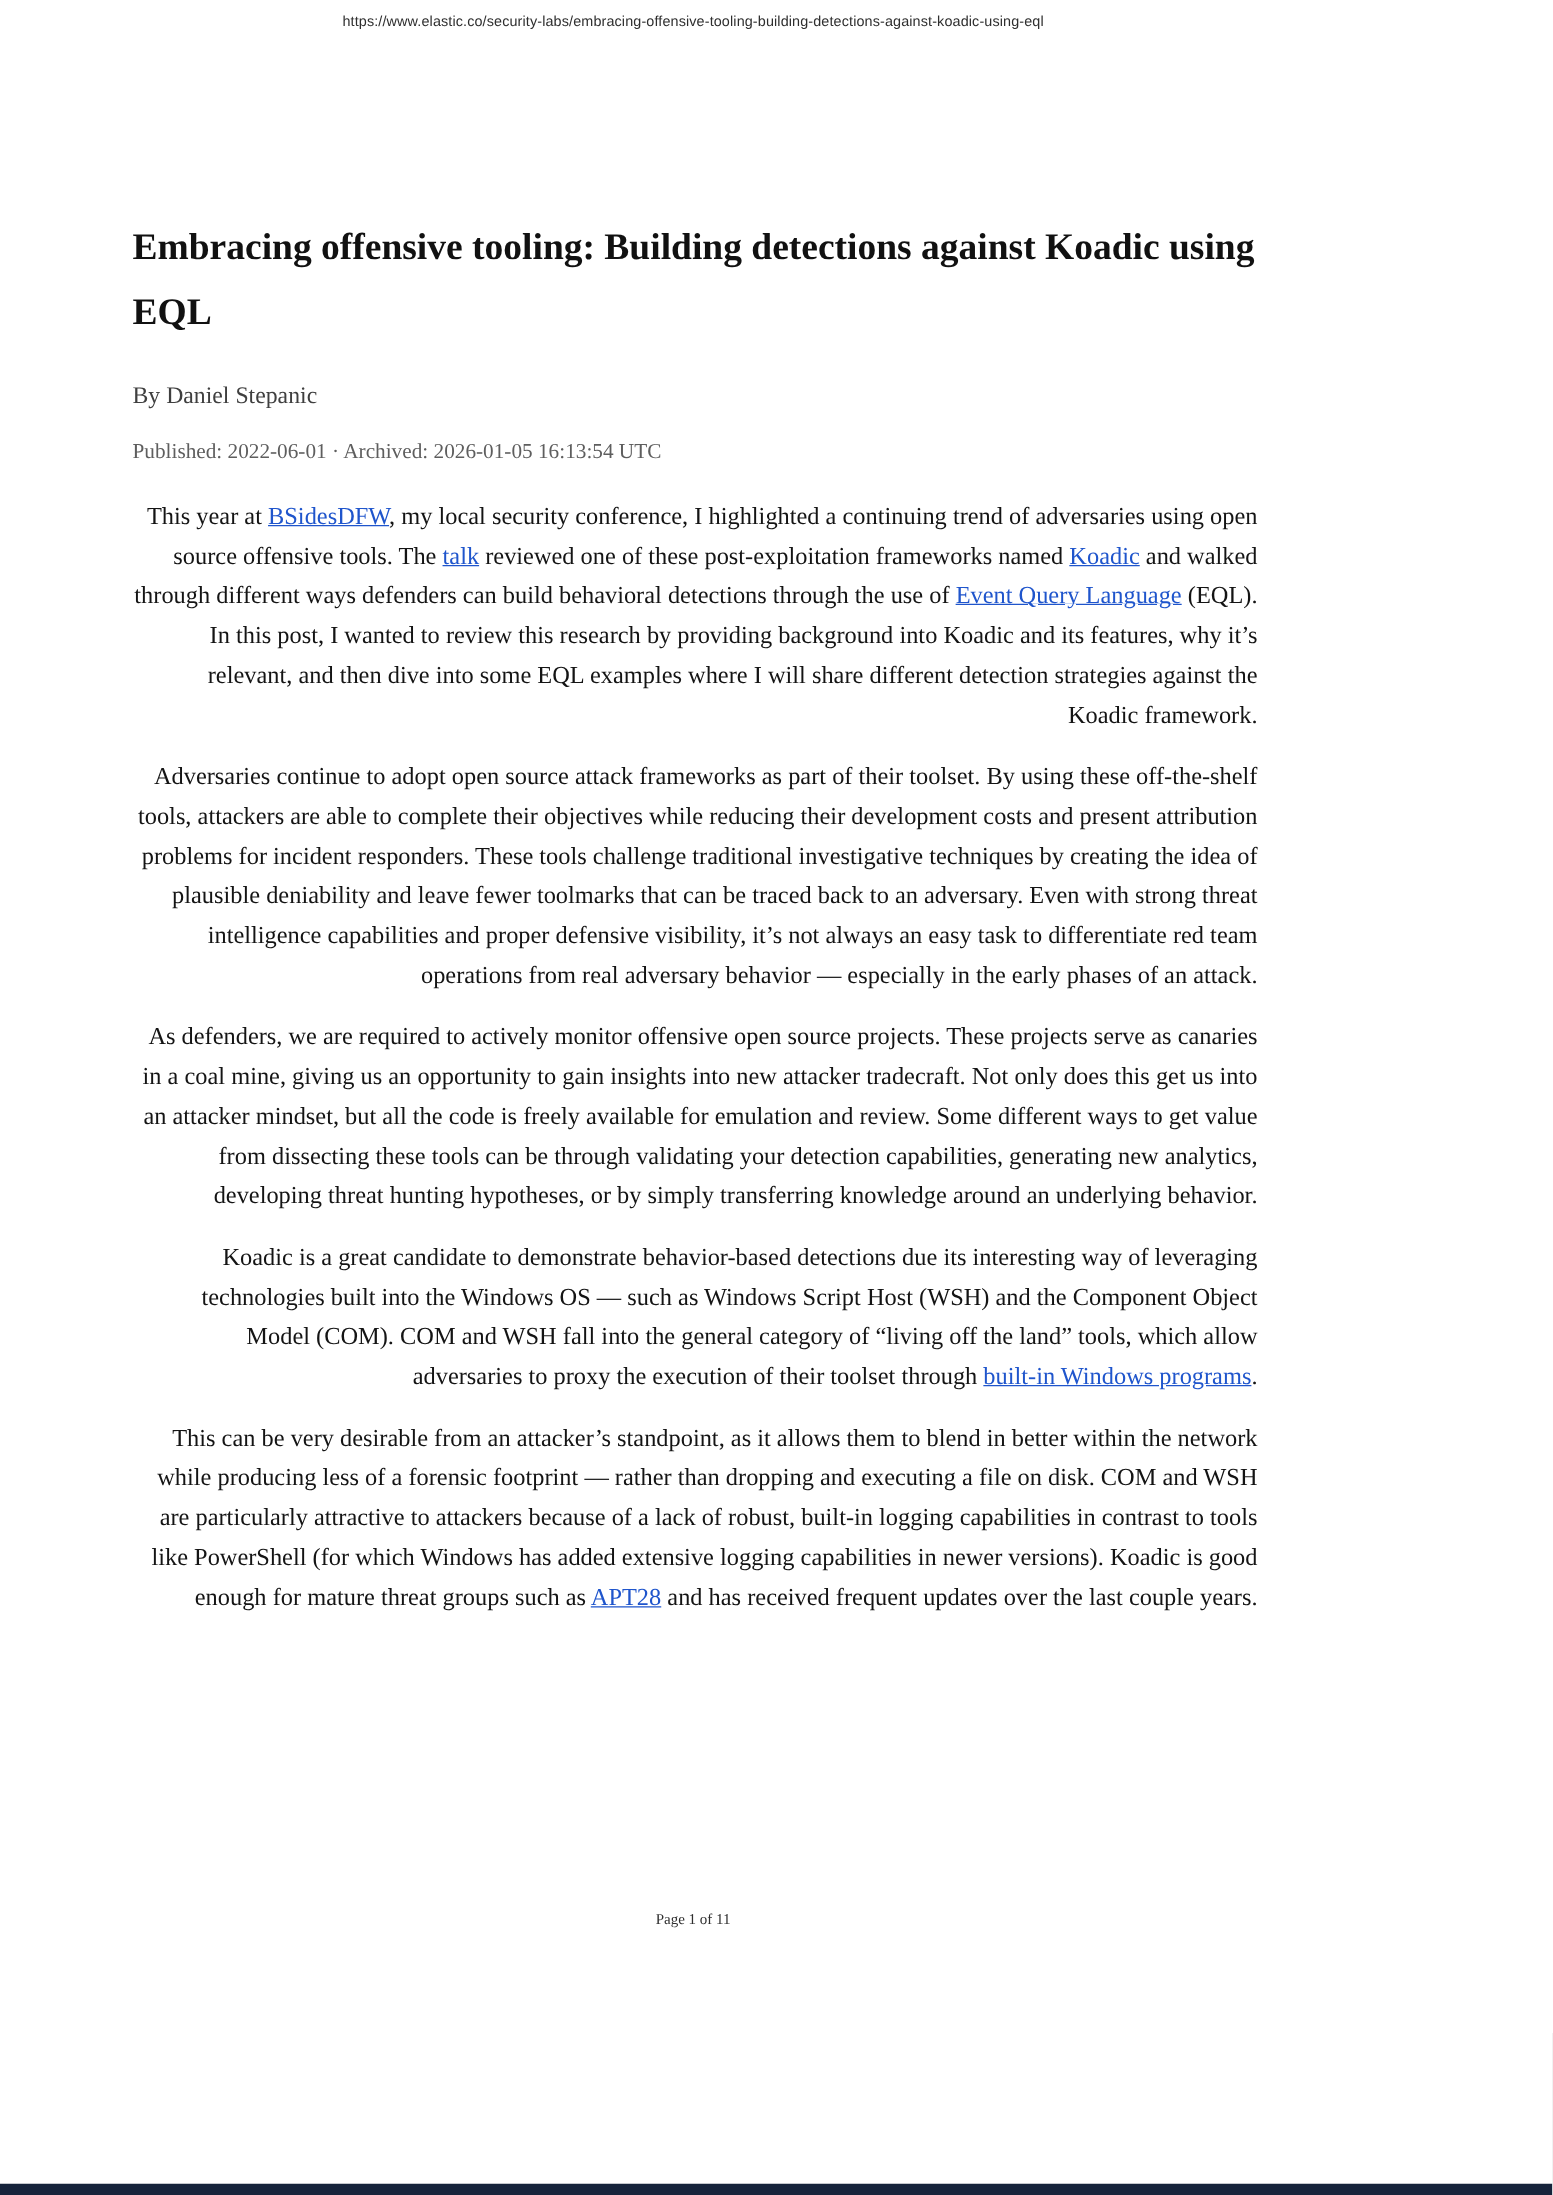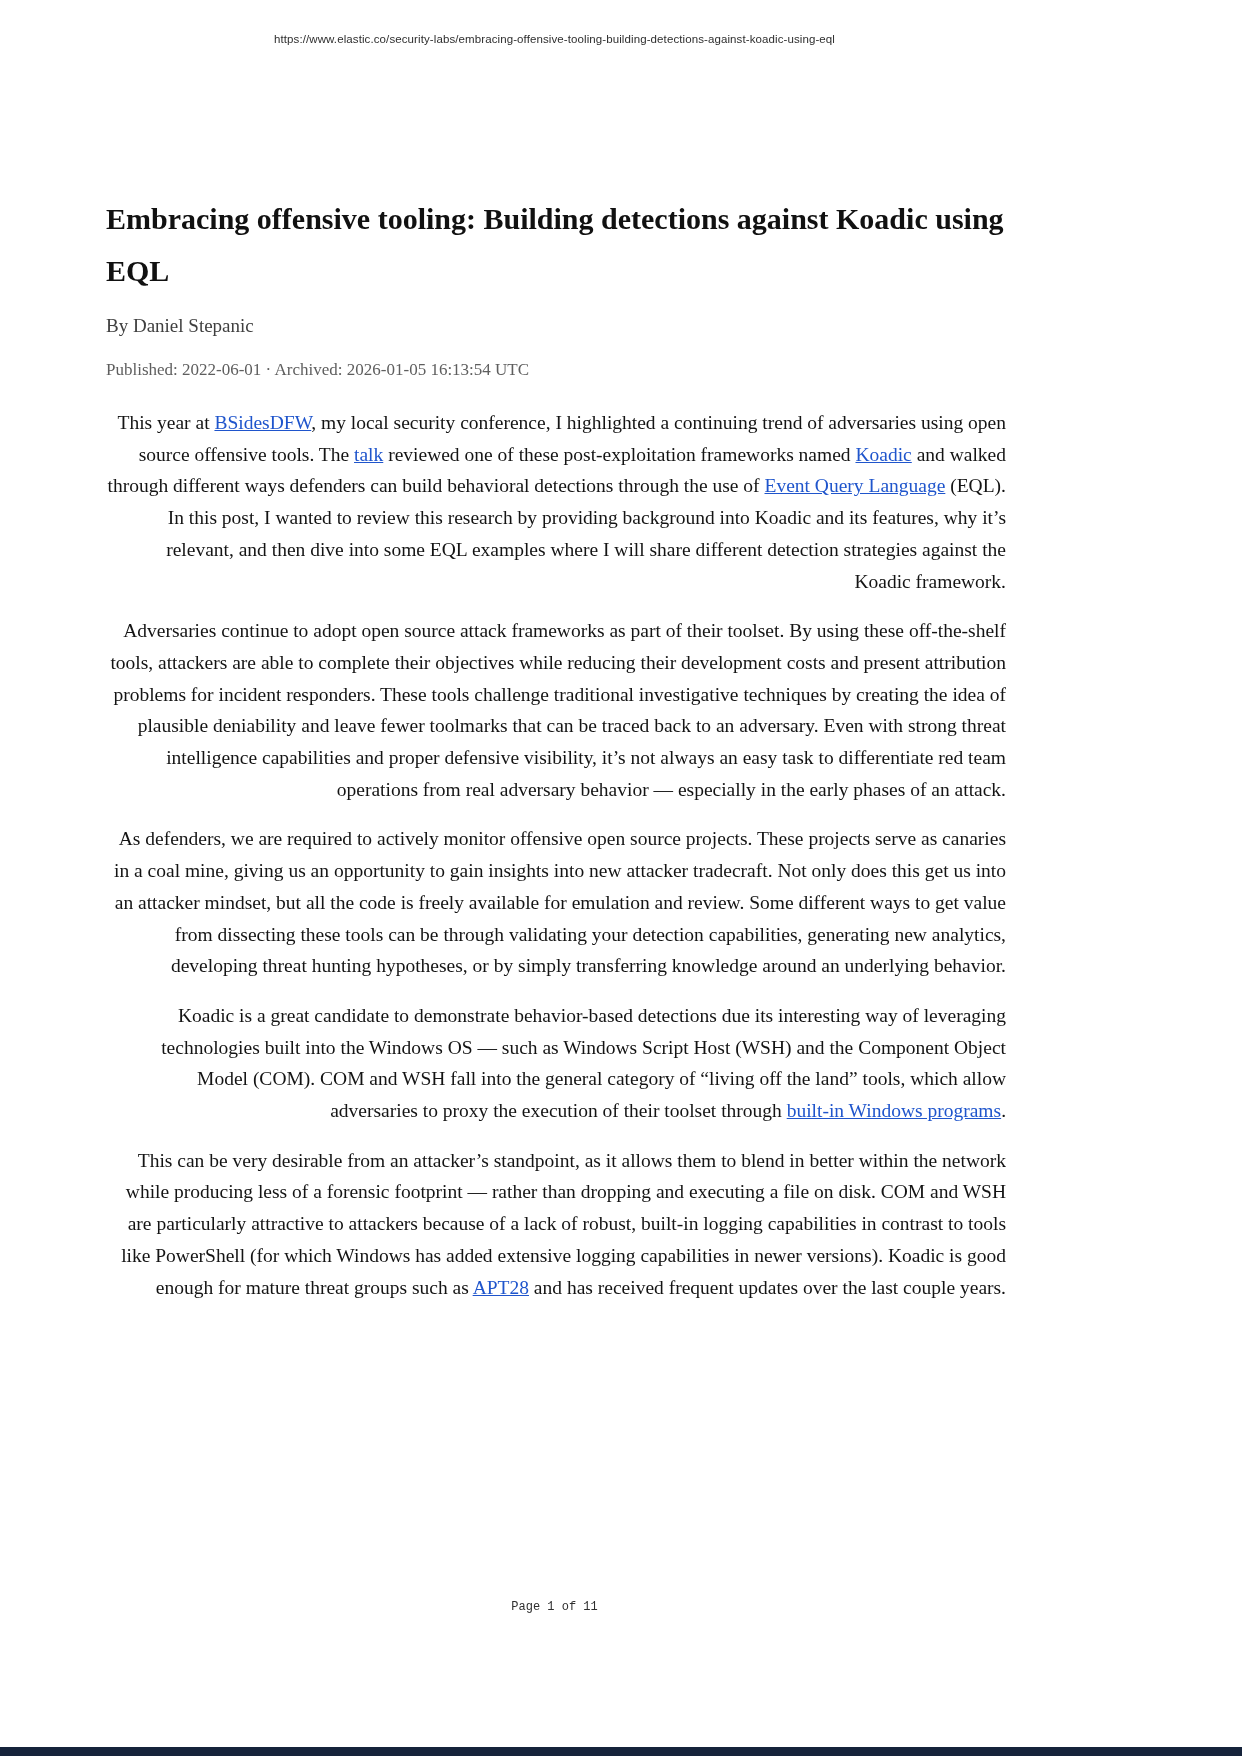--- a/index.html
+++ b/index.html
@@ -11,21 +11,21 @@
   .page {
     position: relative;
     width: 1242px;
     height: 1756px;
     background: #ffffff;
     overflow: hidden;
     font-family: "Liberation Serif", "DejaVu Serif", serif;
     color: #121212;
   }
   .print-url {
-    padding-top: 33px;
+    padding-top: 12px;
     margin-left: 106px;
     width: 897px;
     text-align: center;
     font-family: "Liberation Sans", "DejaVu Sans", sans-serif;
     font-size: 11.5px;
     letter-spacing: 0.1px;
     color: #2e2e2e;
     white-space: nowrap;
   }
   .content {
@@ -33,21 +33,21 @@
     width: 900px;
   }
   h1.article-title {
     margin: 148px 0 0 0;
     font-size: 30px;
     line-height: 52px;
     font-weight: bold;
     color: #111111;
   }
   .byline {
-    margin-top: 18px;
+    margin-top: 30px;
     font-size: 19px;
     color: #3f3f3f;
   }
   .meta {
     margin-top: 23px;
     font-size: 17px;
     color: #5e5e5e;
   }
   .article-body {
     margin-top: 27px;
@@ -66,25 +66,25 @@
     font-weight: bold;
     color: #111111;
   }
   a.inline-link {
     color: var(--link);
     text-decoration: underline;
     cursor: pointer;
   }
   .page-footer {
     position: absolute;
-    top: 1600px;
+    top: 1528px;
     left: 106px;
     width: 897px;
     text-align: center;
-    font-family: Liberation Mono, monospace;
+    font-family: Liberation Serif, serif;
     font-size: 12px;
     color: #2e2e2e;
   }
   .bottom-bar {
     position: absolute;
     left: 0;
     bottom: 0;
     width: 100%;
     height: 9px;
     background: var(--bar);

